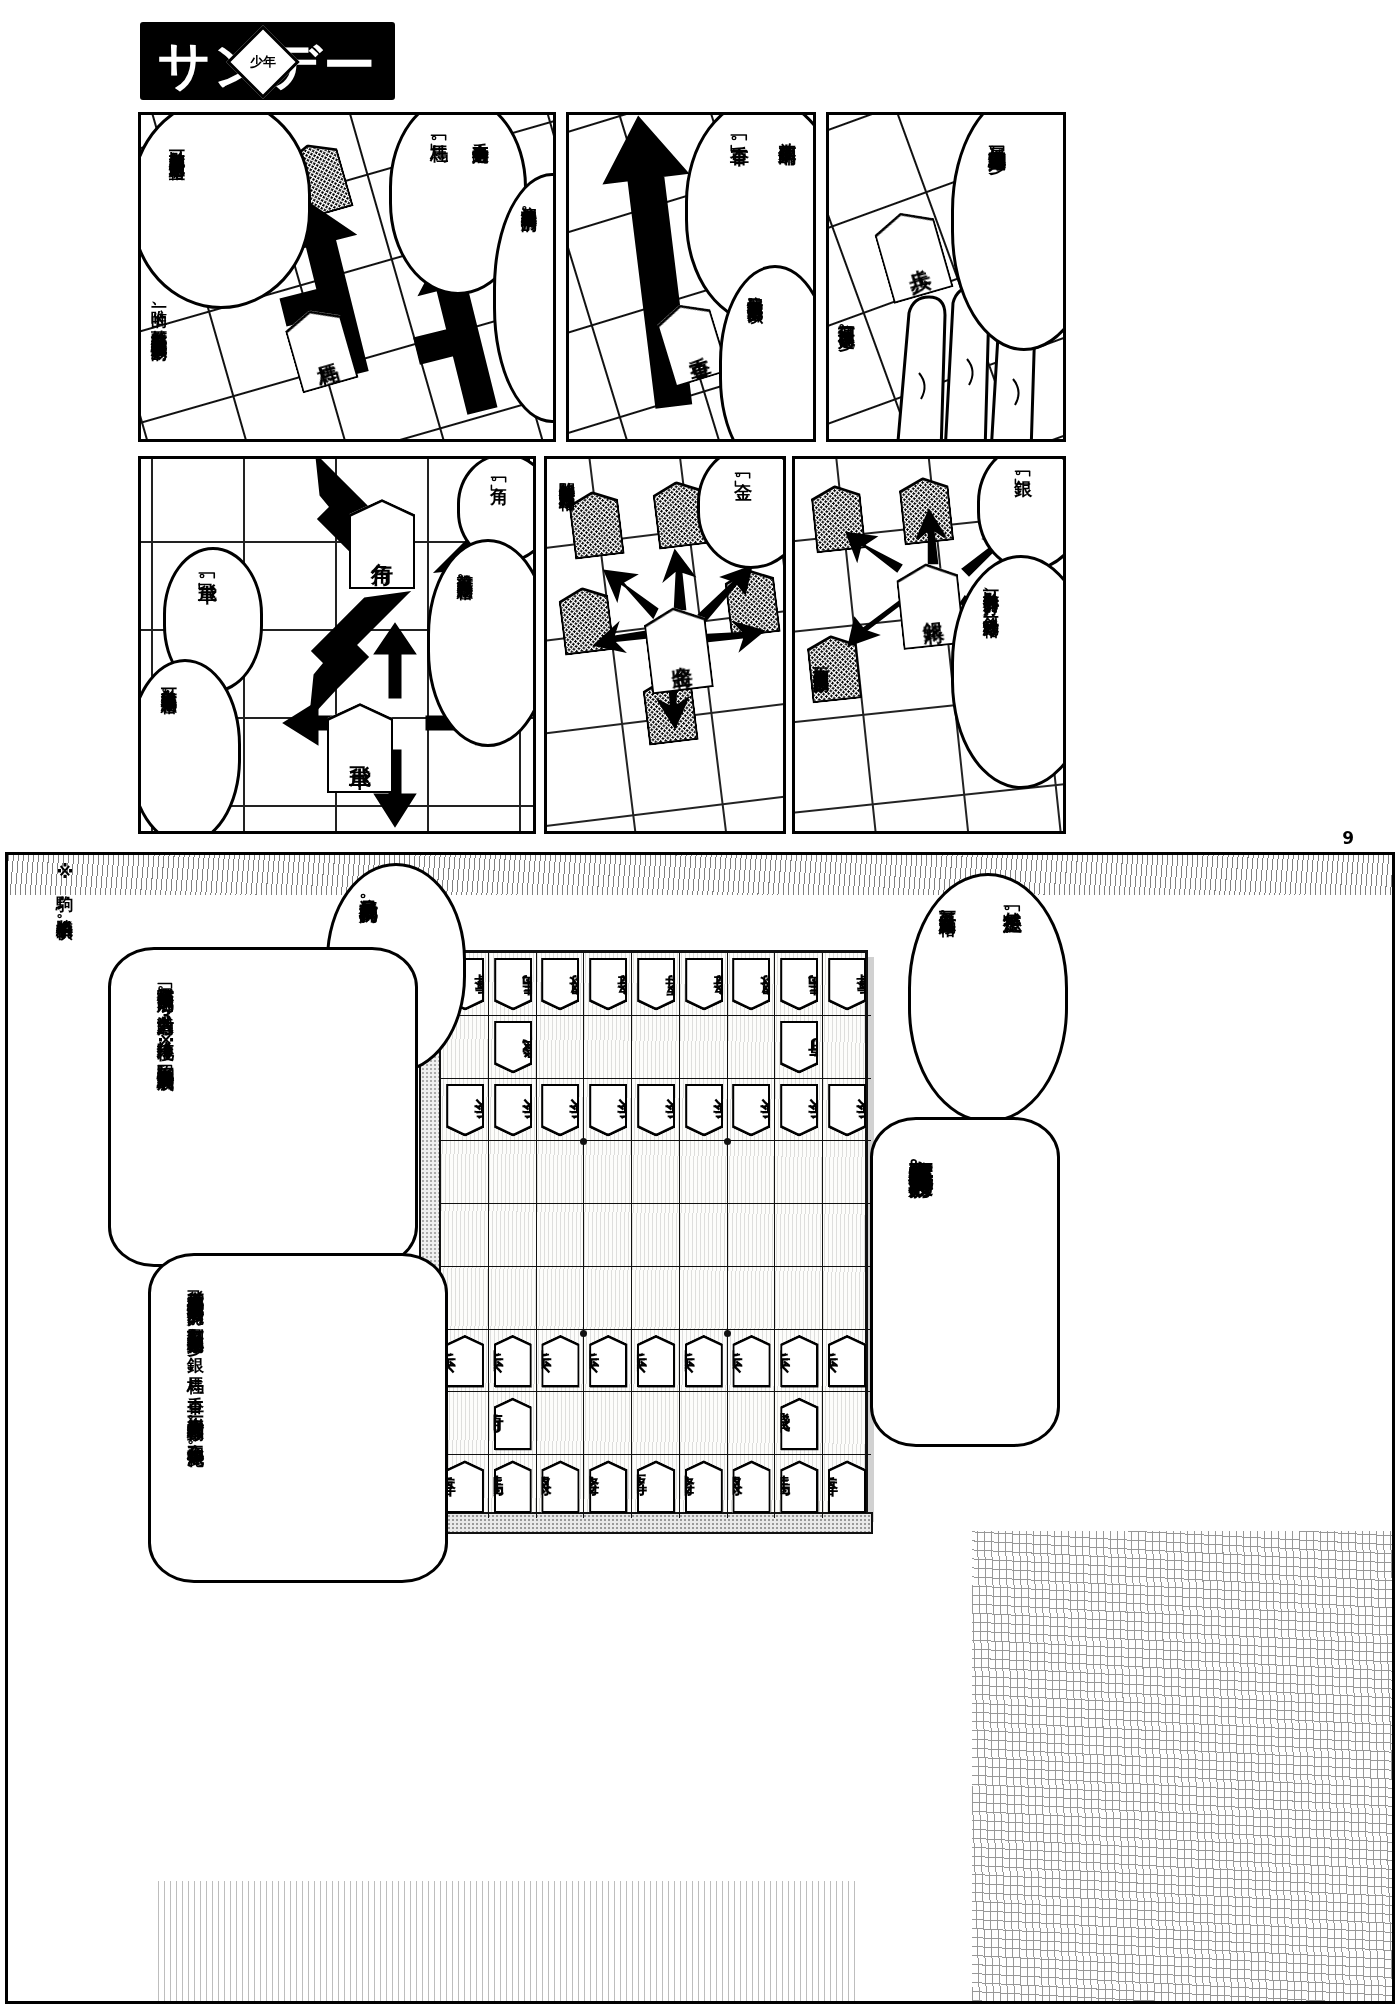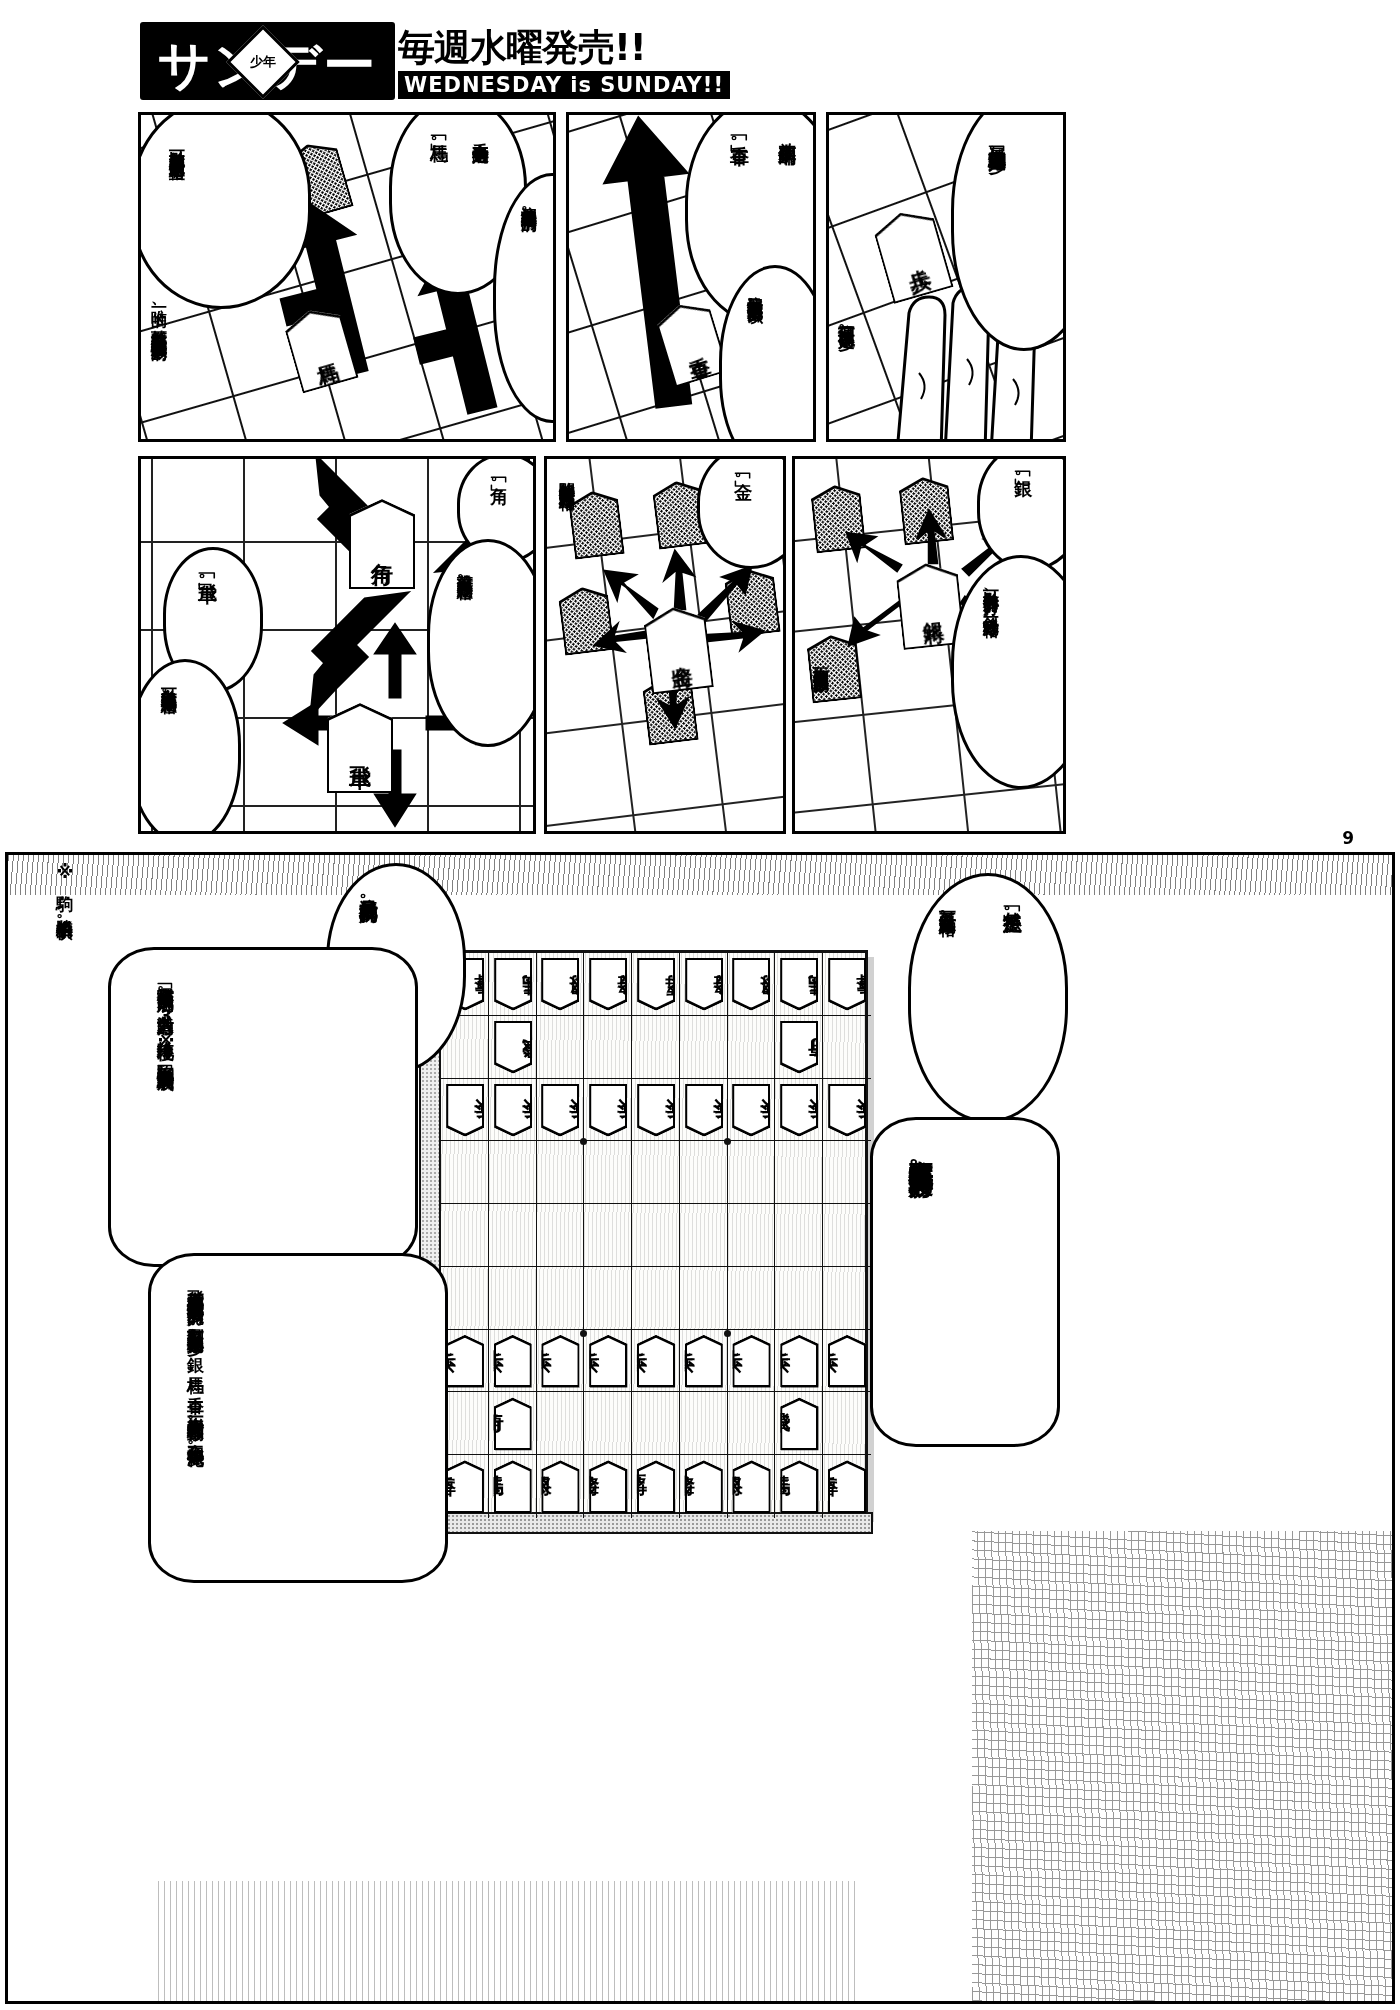--- a/index.html
+++ b/index.html
@@ -158,24 +158,20 @@
 </style>
 </head>
 <body>
 
 <div class="page">
 
   <div class="masthead">
     <div class="mh-logo">サンデー</div>
     <div class="mh-badge">
       <span>少年</span>
-    </div>
-    <div class="mh-right">
-      <div class="mh-jp">毎週水曜発売!!</div>
-      <div class="mh-en">WEDNESDAY is SUNDAY!!</div>
     </div>
   </div>
 
   <div class="panel" id="panel-keima" style="left:138px; top:112px; width:418px; height:330px;">
     <div class="boardtilt" style="transform:rotate(-16deg);"></div>
 
     <div class="ghost" style="left:148px; top:28px; width:56px; height:72px; transform:rotate(-16deg);">
         <div class="g"></div>
         <div class="g2"></div>
       </div>

